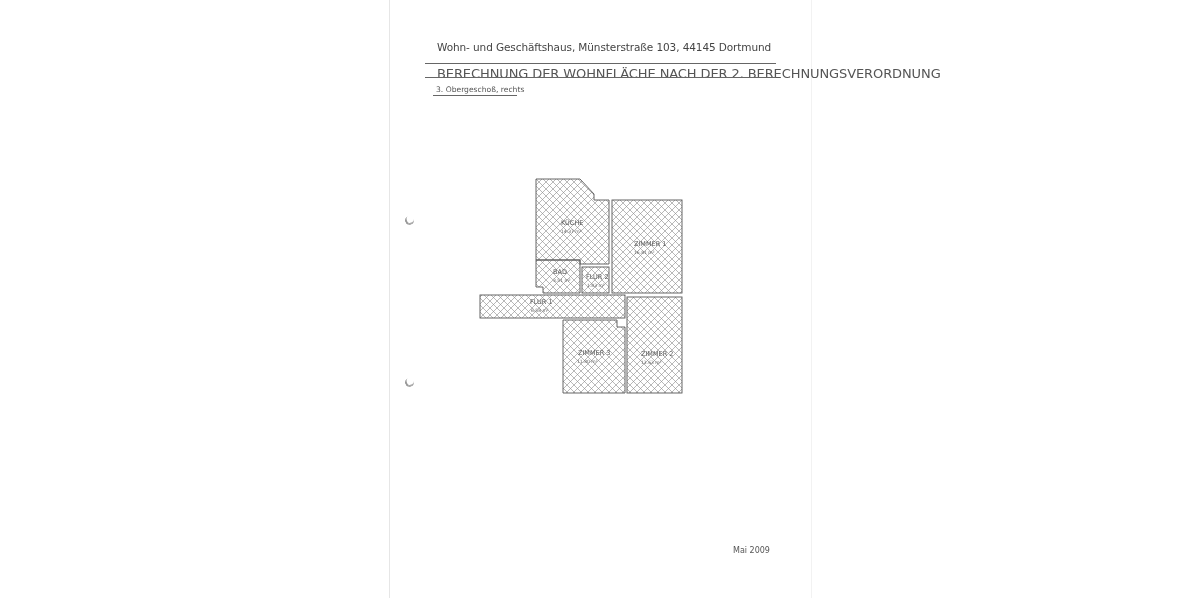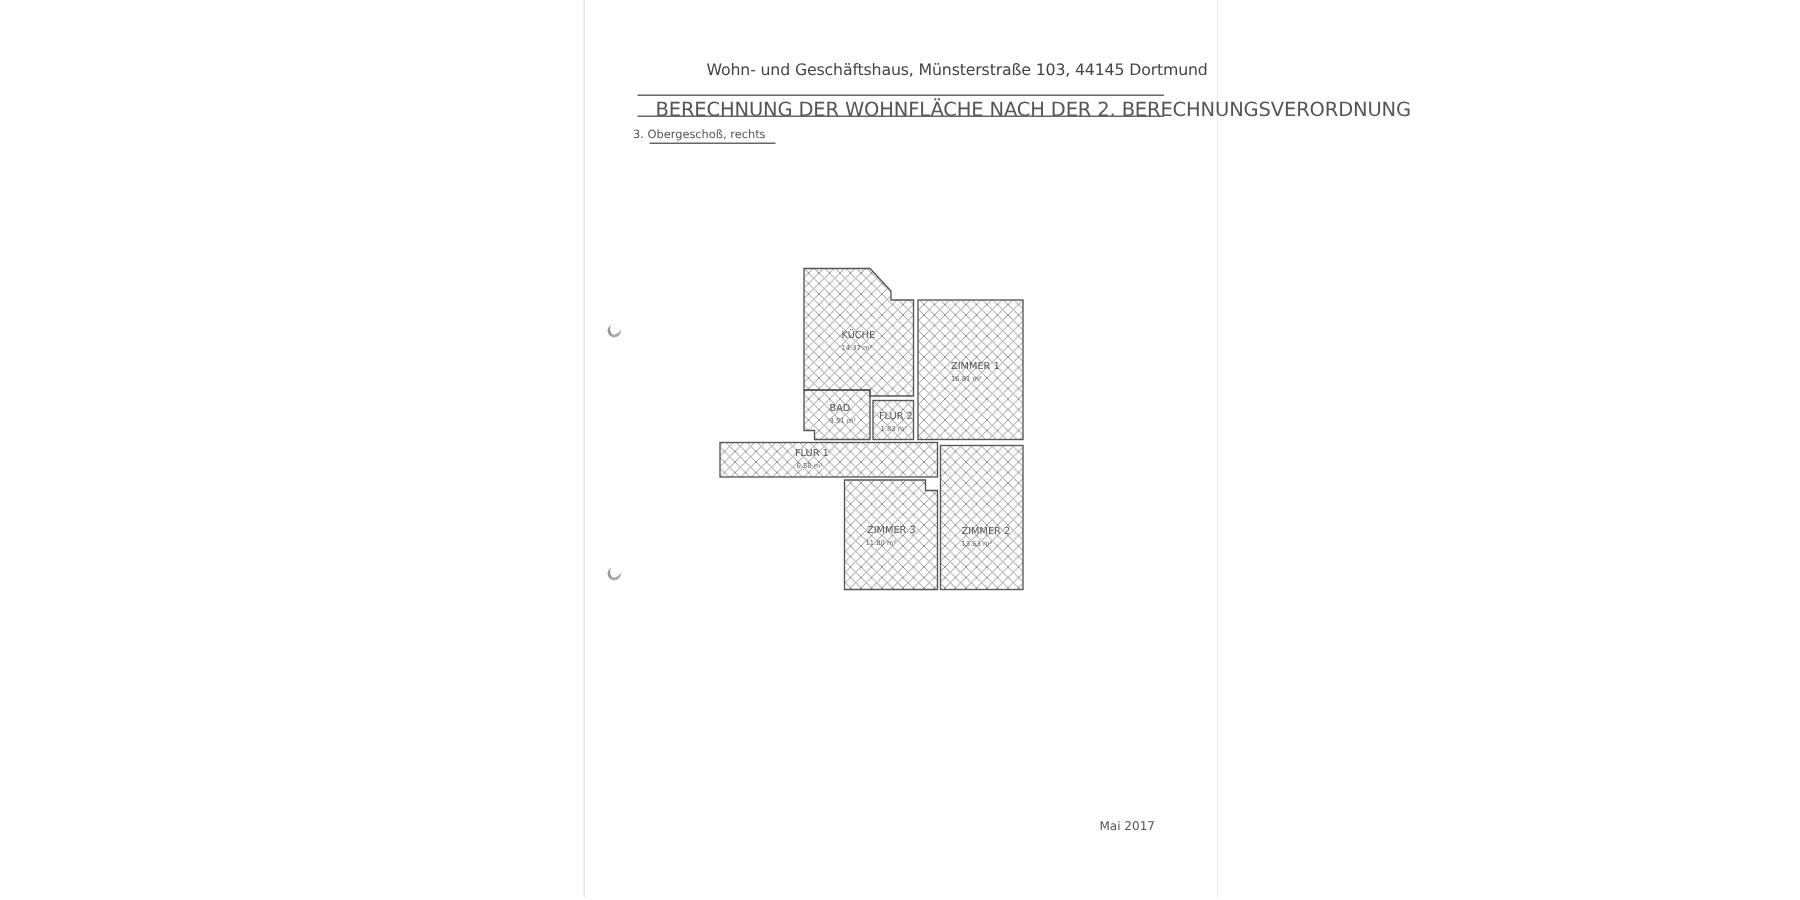--- a/index.html
+++ b/index.html
@@ -1,40 +1,40 @@
 <!DOCTYPE html>
 <html><head>
 <meta charset="utf-8">
 <style>
   html,body{margin:0;padding:0;}
   body{width:1200px;height:600px;background:#ffffff;position:relative;overflow:hidden;font-family:"DejaVu Sans",sans-serif;}
   .page{position:absolute;left:389px;top:0;width:421px;height:598px;background:#fff;border-left:1px solid #e6e6e6;box-shadow:1px 0 0 #f2f2f2;}
-  .title{position:absolute;left:47px;top:41px;font-size:10.5px;color:#444;letter-spacing:-0.1px;white-space:nowrap;margin-left:34px;}
+  .title{position:absolute;left:47px;top:41px;font-size:10.5px;color:#444;letter-spacing:-0.1px;white-space:nowrap;}
   .hline{position:absolute;height:1px;background:#666;}
   .subtitle{position:absolute;left:47px;top:66px;font-size:13px;color:#555;white-space:nowrap;letter-spacing:-0.1px;}
-  .floor{position:absolute;left:32px;top:85px;font-size:7.6px;color:#555;white-space:nowrap;}
+  .floor{position:absolute;left:46px;top:85px;font-size:7.6px;color:#555;white-space:nowrap;}
   .date{position:absolute;left:343px;top:546px;font-size:8px;color:#555;white-space:nowrap;}
   .hole{position:absolute;width:9px;height:9px;border-radius:50%;border-left:2px solid #999;border-bottom:2px solid #aaa;box-sizing:border-box;transform:rotate(-20deg);}
   svg.plan{position:absolute;left:0;top:0;}
   .lbl{font-family:"DejaVu Sans",sans-serif;font-size:6.5px;fill:#555;}
   .area{font-family:"DejaVu Sans",sans-serif;font-size:4.5px;fill:#666;}
 </style>
 </head>
 <body>
 
 <div class="page">
   <div class="title">Wohn- und Geschäftshaus, Münsterstraße 103, 44145 Dortmund</div>
   <div class="hline" style="left:35px;top:63px;width:351px;"></div>
   <div class="subtitle">BERECHNUNG DER WOHNFLÄCHE NACH DER 2. BERECHNUNGSVERORDNUNG</div>
   <div class="hline" style="left:35px;top:77px;width:351px;"></div>
   <div class="floor">3. Obergeschoß, rechts</div>
   <div class="hline" style="left:43px;top:95px;width:84px;"></div>
   <div class="hole" style="left:15px;top:216px;"></div>
   <div class="hole" style="left:15px;top:378px;"></div>
-  <div class="date">Mai 2017</div>
+  <div class="date">Mai 2009</div>
 </div>
 
 <svg class="plan" width="1200" height="600">
   <defs>
     <pattern id="hatch" width="7" height="7" patternUnits="userSpaceOnUse">
       <path d="M0,0 L7,7 M7,0 L0,7" stroke="#8a8a8a" stroke-width="0.6"></path>
     </pattern>
   </defs>
   <g stroke="#555" stroke-width="0.9" fill="url(#hatch)">
 

